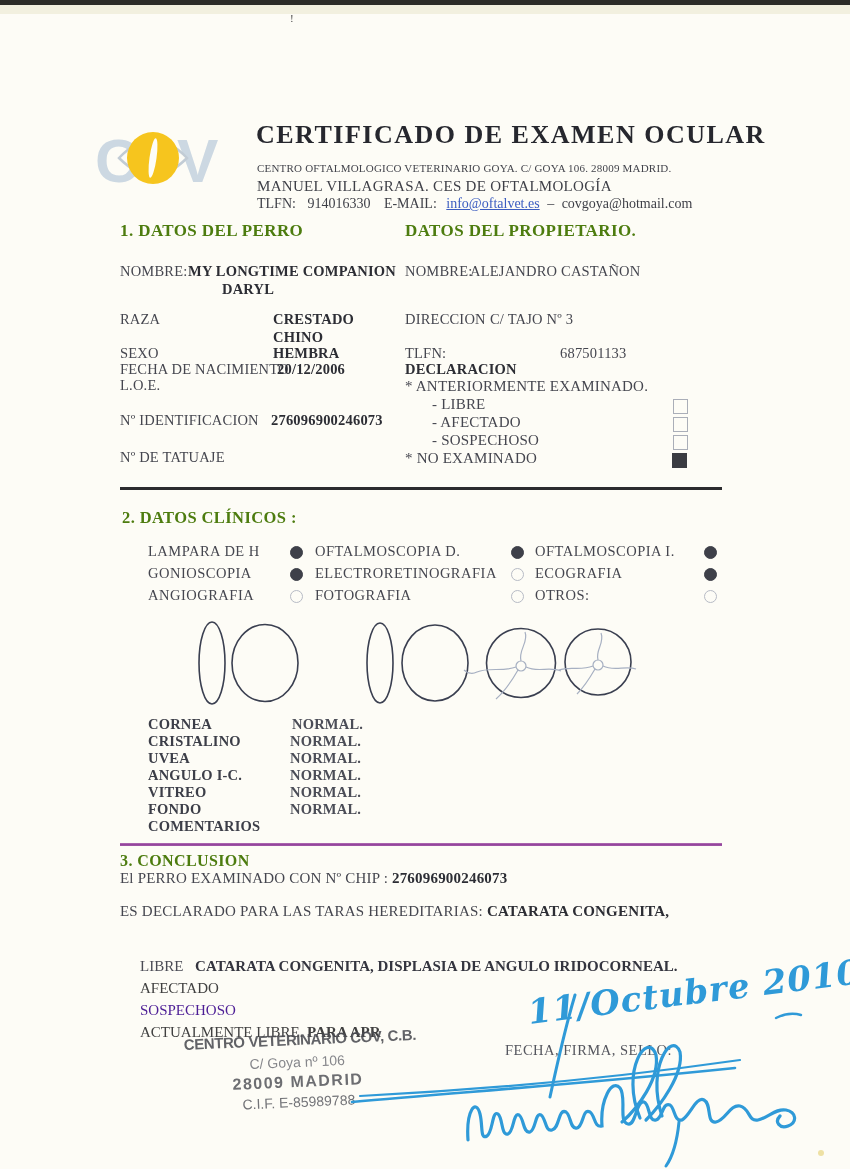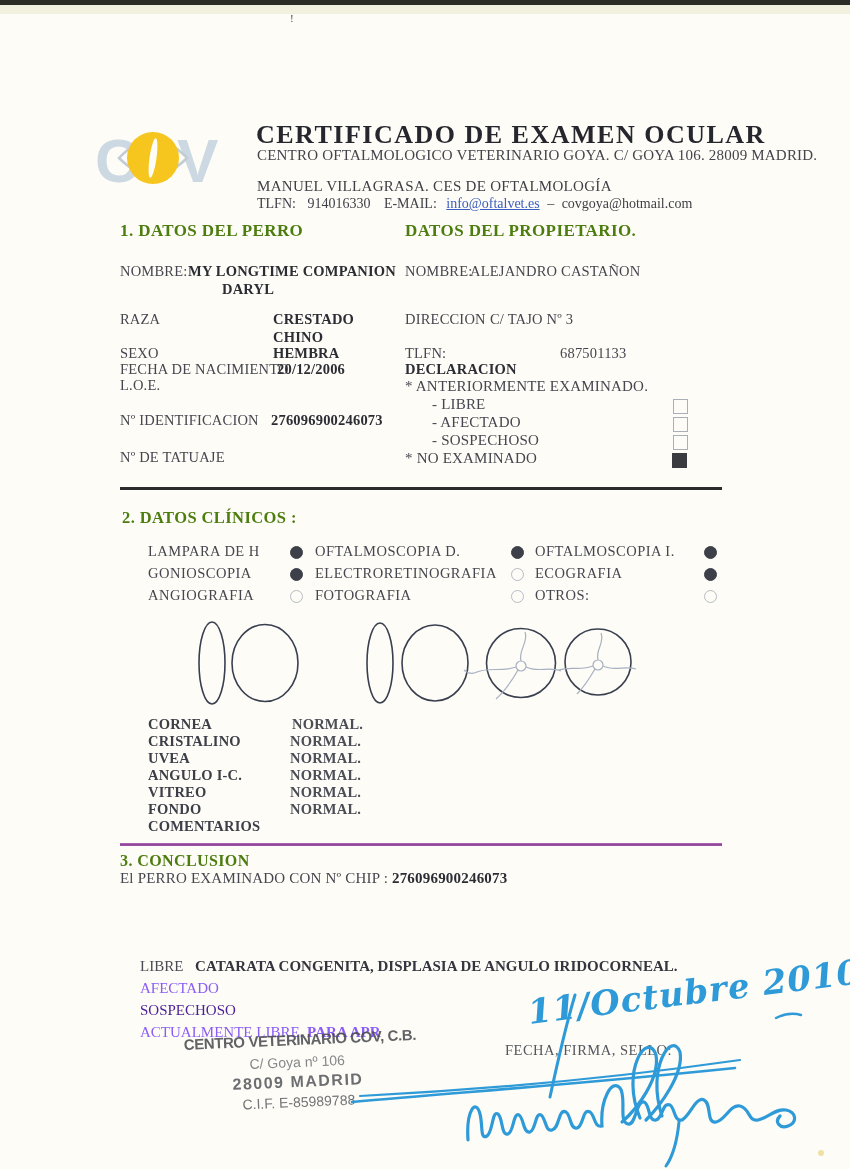--- a/index.html
+++ b/index.html
@@ -9,21 +9,21 @@
   .b{font-weight:bold;}
   .lbl{font-size:14.5px;color:#45464f;letter-spacing:.2px;}
   .val{font-size:14.5px;font-weight:bold;color:#2c2d34;letter-spacing:.2px;}
   .h1{font-size:17px;font-weight:bold;color:#4d7c0f;letter-spacing:.4px;}
   .chk{width:13px;height:13px;border:1.5px solid #aaaeb8;background:transparent;}
   .chk.on{background:#3a3b41;border-color:#3a3b41;}
   .dot{width:11px;height:11px;border-radius:50%;border:1.5px solid #b7bbc5;background:transparent;}
   .dot.on{background:#3e4049;border-color:#3e4049;}
   .rule-dark{height:3px;background:#2b2b2e;}
   .rule-purple{height:3px;background:linear-gradient(180deg,#b472b6 0%,#91419a 55%,#a45ea9 100%);}
-  .faint1{color:#8b5cf6;} .faint2{color:#4c1d95;}
+  .faint1{color:#404040;} .faint2{color:#4c1d95;}
   .stamp{color:#55565c;opacity:.88;text-align:center;transform:rotate(-2.5deg);font-family:"Liberation Sans",sans-serif;}
   .ink{color:#2f9ad8;}
   a.maillink{color:#3b5cc0;text-decoration:underline;}
 </style>
 </head>
 <body>
 
 <div class="page">
 
   <div class="abs" style="left:0;top:0;width:850px;height:5px;background:#2c2c27;"></div>
@@ -33,21 +33,21 @@
 
   <svg class="abs" style="left:95px;top:120px;" width="132" height="76" viewBox="0 0 132 76">
     <text x="0" y="62" font-family="Liberation Sans, sans-serif" font-size="62" font-weight="bold" fill="#ccd8e2">C</text>
     <text x="82" y="62" font-family="Liberation Sans, sans-serif" font-size="62" font-weight="bold" fill="#ccd8e2">V</text>
     <path d="M24,38 Q58,2 92,38 Q58,72 24,38 Z" fill="#fdfcf6" stroke="#c2ccd5" stroke-width="2.5"></path>
     <circle cx="58" cy="38" r="26" fill="#f6c51e"></circle>
     <ellipse cx="58" cy="38" rx="3.5" ry="20" fill="#fdfdf8" transform="rotate(8 58 38)"></ellipse>
   </svg>
 
   <div class="abs" style="left:256px;top:120px;font-size:26px;font-weight:bold;letter-spacing:1.5px;color:#26272e;">CERTIFICADO DE EXAMEN OCULAR</div>
-  <div class="abs" style="left:257px;top:147px;font-size:15px;letter-spacing:.2px;color:#43444c;">CENTRO OFTALMOLOGICO VETERINARIO GOYA. C/ GOYA 106.  28009 MADRID.</div>
+  <div class="abs" style="left:257px;top:162px;font-size:11px;letter-spacing:.2px;color:#43444c;">CENTRO OFTALMOLOGICO VETERINARIO GOYA. C/ GOYA 106.  28009 MADRID.</div>
   <div class="abs" style="left:257px;top:178px;font-size:15px;letter-spacing:.3px;color:#3e3f47;">MANUEL VILLAGRASA. CES DE OFTALMOLOGÍA</div>
   <div class="abs" style="left:257px;top:196px;font-size:14px;color:#3e3f47;">
     <span>TLFN:</span>
     <span style="margin-left:8px;">914016330</span>
     <span style="margin-left:10px;">E-MAIL:</span>
     <a href="#" class="maillink" style="margin-left:6px;">info@oftalvet.es</a>
     <span style="margin-left:4px;">–</span>
     <span style="margin-left:4px;">covgoya@hotmail.com</span>
   </div>
 
@@ -161,20 +161,23 @@
   <div class="abs val" style="left:290px;top:801px;color:#4b4d57;">NORMAL.</div>
   <div class="abs val" style="left:148px;top:818px;color:#3c3e48;">COMENTARIOS</div>
   <div class="abs val" style="left:290px;top:818px;color:#4b4d57;"></div>
 
   <div class="abs rule-purple" style="left:120px;top:843px;width:602px;"></div>
 
   <div class="abs h1" style="left:120px;top:852px;font-size:16px;">3. CONCLUSION</div>
   <div class="abs lbl" style="left:120px;top:870px;font-size:15px;">
     <span>El PERRO EXAMINADO CON Nº CHIP : </span><span class="b" style="color:#2c2d34;">276096900246073</span>
   </div>
+  <div class="abs lbl" style="left:120px;top:903px;font-size:15px;">
+    <span>ES DECLARADO PARA LAS TARAS HEREDITARIAS:  </span><span class="b" style="color:#2c2d34;">CATARATA CONGENITA,</span>
+  </div>
 
   <div class="abs" style="left:140px;top:958px;font-size:15px;color:#4a4b55;z-index:1;">
     <span>LIBRE</span>
     <span class="b" style="color:#34353f;margin-left:8px;">CATARATA CONGENITA, DISPLASIA DE ANGULO IRIDOCORNEAL.</span>
   </div>
   <div class="abs faint1" style="left:140px;top:980px;font-size:15px;z-index:1;">AFECTADO</div>
   <div class="abs faint2" style="left:140px;top:1002px;font-size:15px;z-index:1;">SOSPECHOSO</div>
   <div class="abs faint1" style="left:140px;top:1024px;font-size:15px;z-index:1;">
     <span>ACTUALMENTE LIBRE.  </span><span class="b">PARA APR</span>
   </div>

